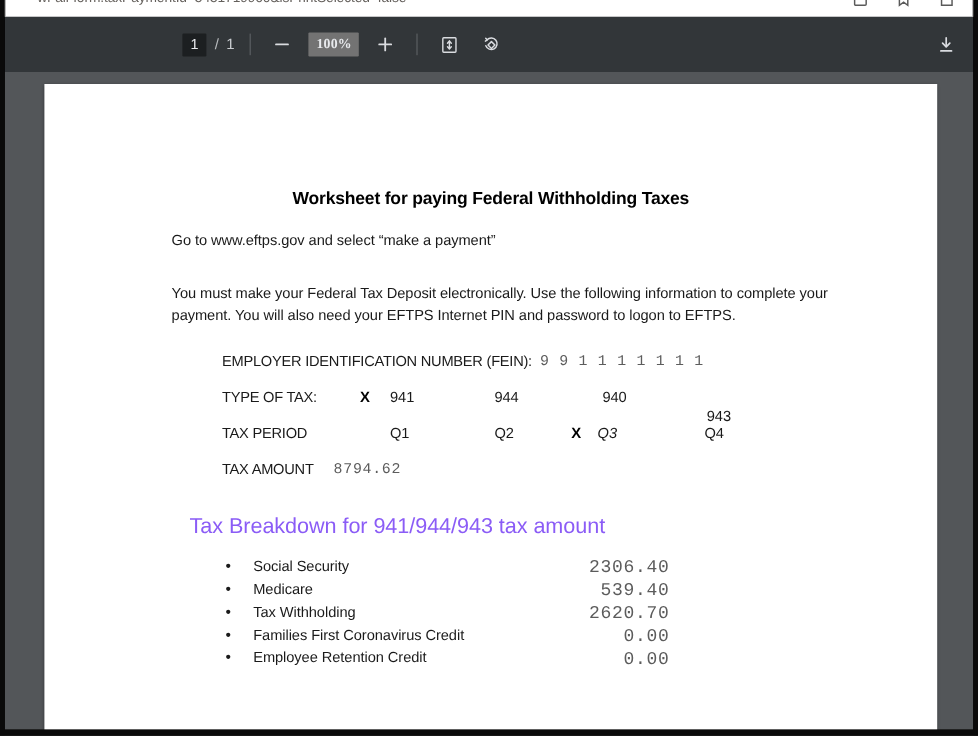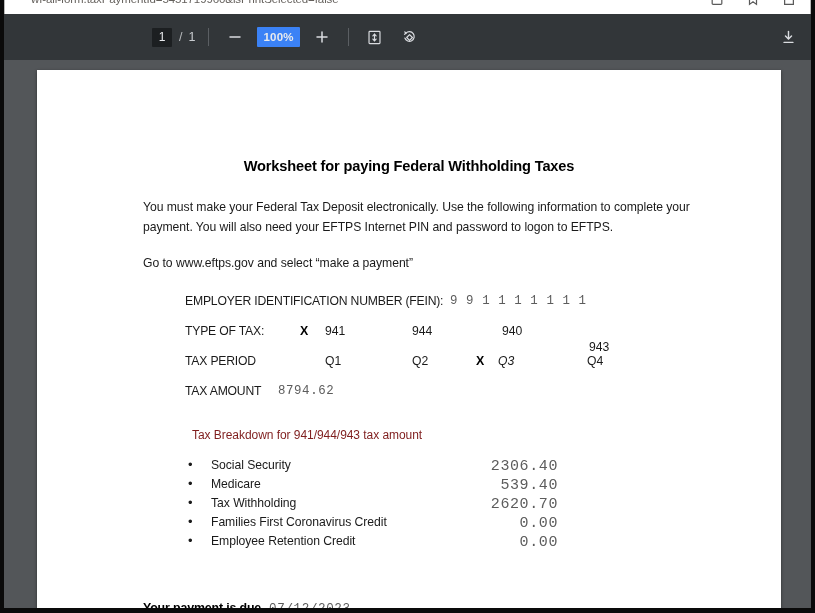--- a/index.html
+++ b/index.html
@@ -156,26 +156,26 @@
     background: transparent;
     border: none;
     cursor: pointer;
     border-radius: 2px;
   }
   .tb-btn svg { display: block; }
 
   .zoom-box {
     min-width: 42px;
     height: 20px;
-    background: #3b82f6;
+    background: #737373;
     border-radius: 1px;
     color: #e8eaed;
     font-size: 11.5px;
     font-weight: bold;
-    font-family: Liberation Sans, sans-serif;
+    font-family: Liberation Serif, serif;
     display: flex;
     align-items: center;
     justify-content: center;
     margin: 0 7px;
     padding: 0 6px;
     letter-spacing: 0.2px;
   }
 
   .minus-btn { margin-right: 2px; }
   .plus-btn  { margin-left: 2px; }
@@ -282,24 +282,24 @@
   }
   .xmark {
     position: absolute;
     top: 0;
     font-size: 12.4px;
     font-weight: bold;
     color: #000000;
   }
 
   .breakdown-head {
-    margin-left: 99px;
+    margin-left: 65px;
     margin-top: 14px;
-    font-size: 12px;
-    color: #7f1d1d;
+    font-size: 18px;
+    color: #8b5cf6;
     letter-spacing: -0.05px;
   }
 
   .breakdown-list {
     margin-top: 16px;
     margin-left: 95px;
     position: relative;
   }
   .bd-row {
     position: relative;
@@ -437,22 +437,22 @@
 
   </div>
 
   <div class="viewer-body">
 
     <div class="doc-page">
       <div class="doc-inner">
 
         <div class="doc-title">Worksheet for paying Federal Withholding Taxes</div>
 
+        <div class="doc-para doc-para-2">Go to www.eftps.gov and select “make a payment”</div>
         <div class="doc-para">You must make your Federal Tax Deposit electronically.  Use the following information to complete your payment.   You will also need your EFTPS Internet PIN and password to logon to EFTPS.</div>
-        <div class="doc-para doc-para-2">Go to www.eftps.gov and select “make a payment”</div>
 
         <div class="field-block">
 
           <div class="field-row">
             <span class="field-label caps">EMPLOYER IDENTIFICATION NUMBER (FEIN):</span>
             <span class="mono-val" style="left:265px;">9 9  1 1 1 1 1 1 1</span>
           </div>
 
           <div class="field-row">
             <span class="field-label caps">TYPE OF TAX:</span>

